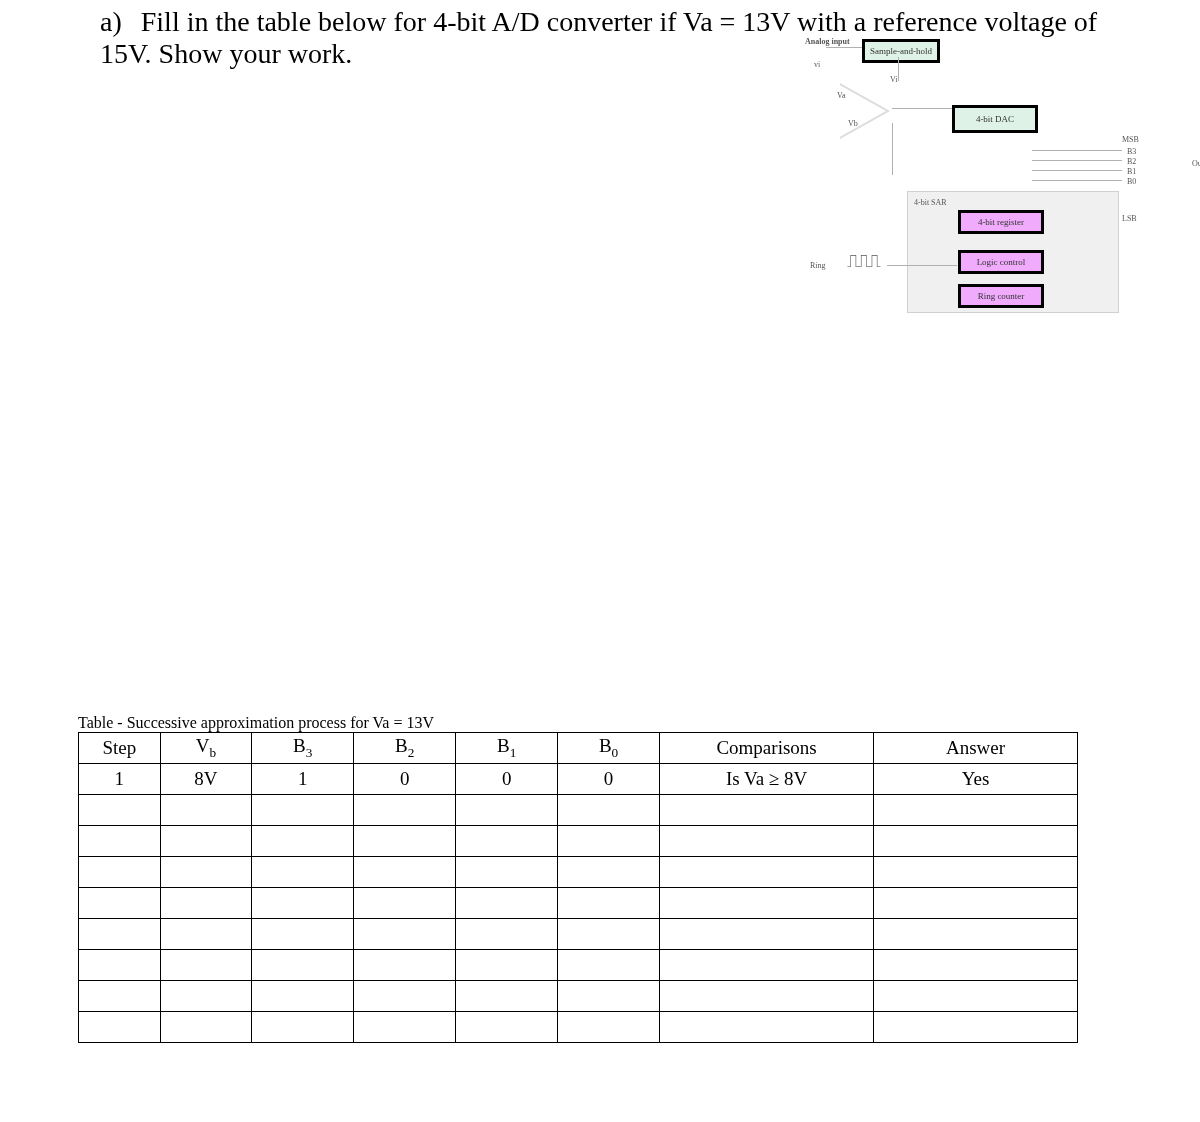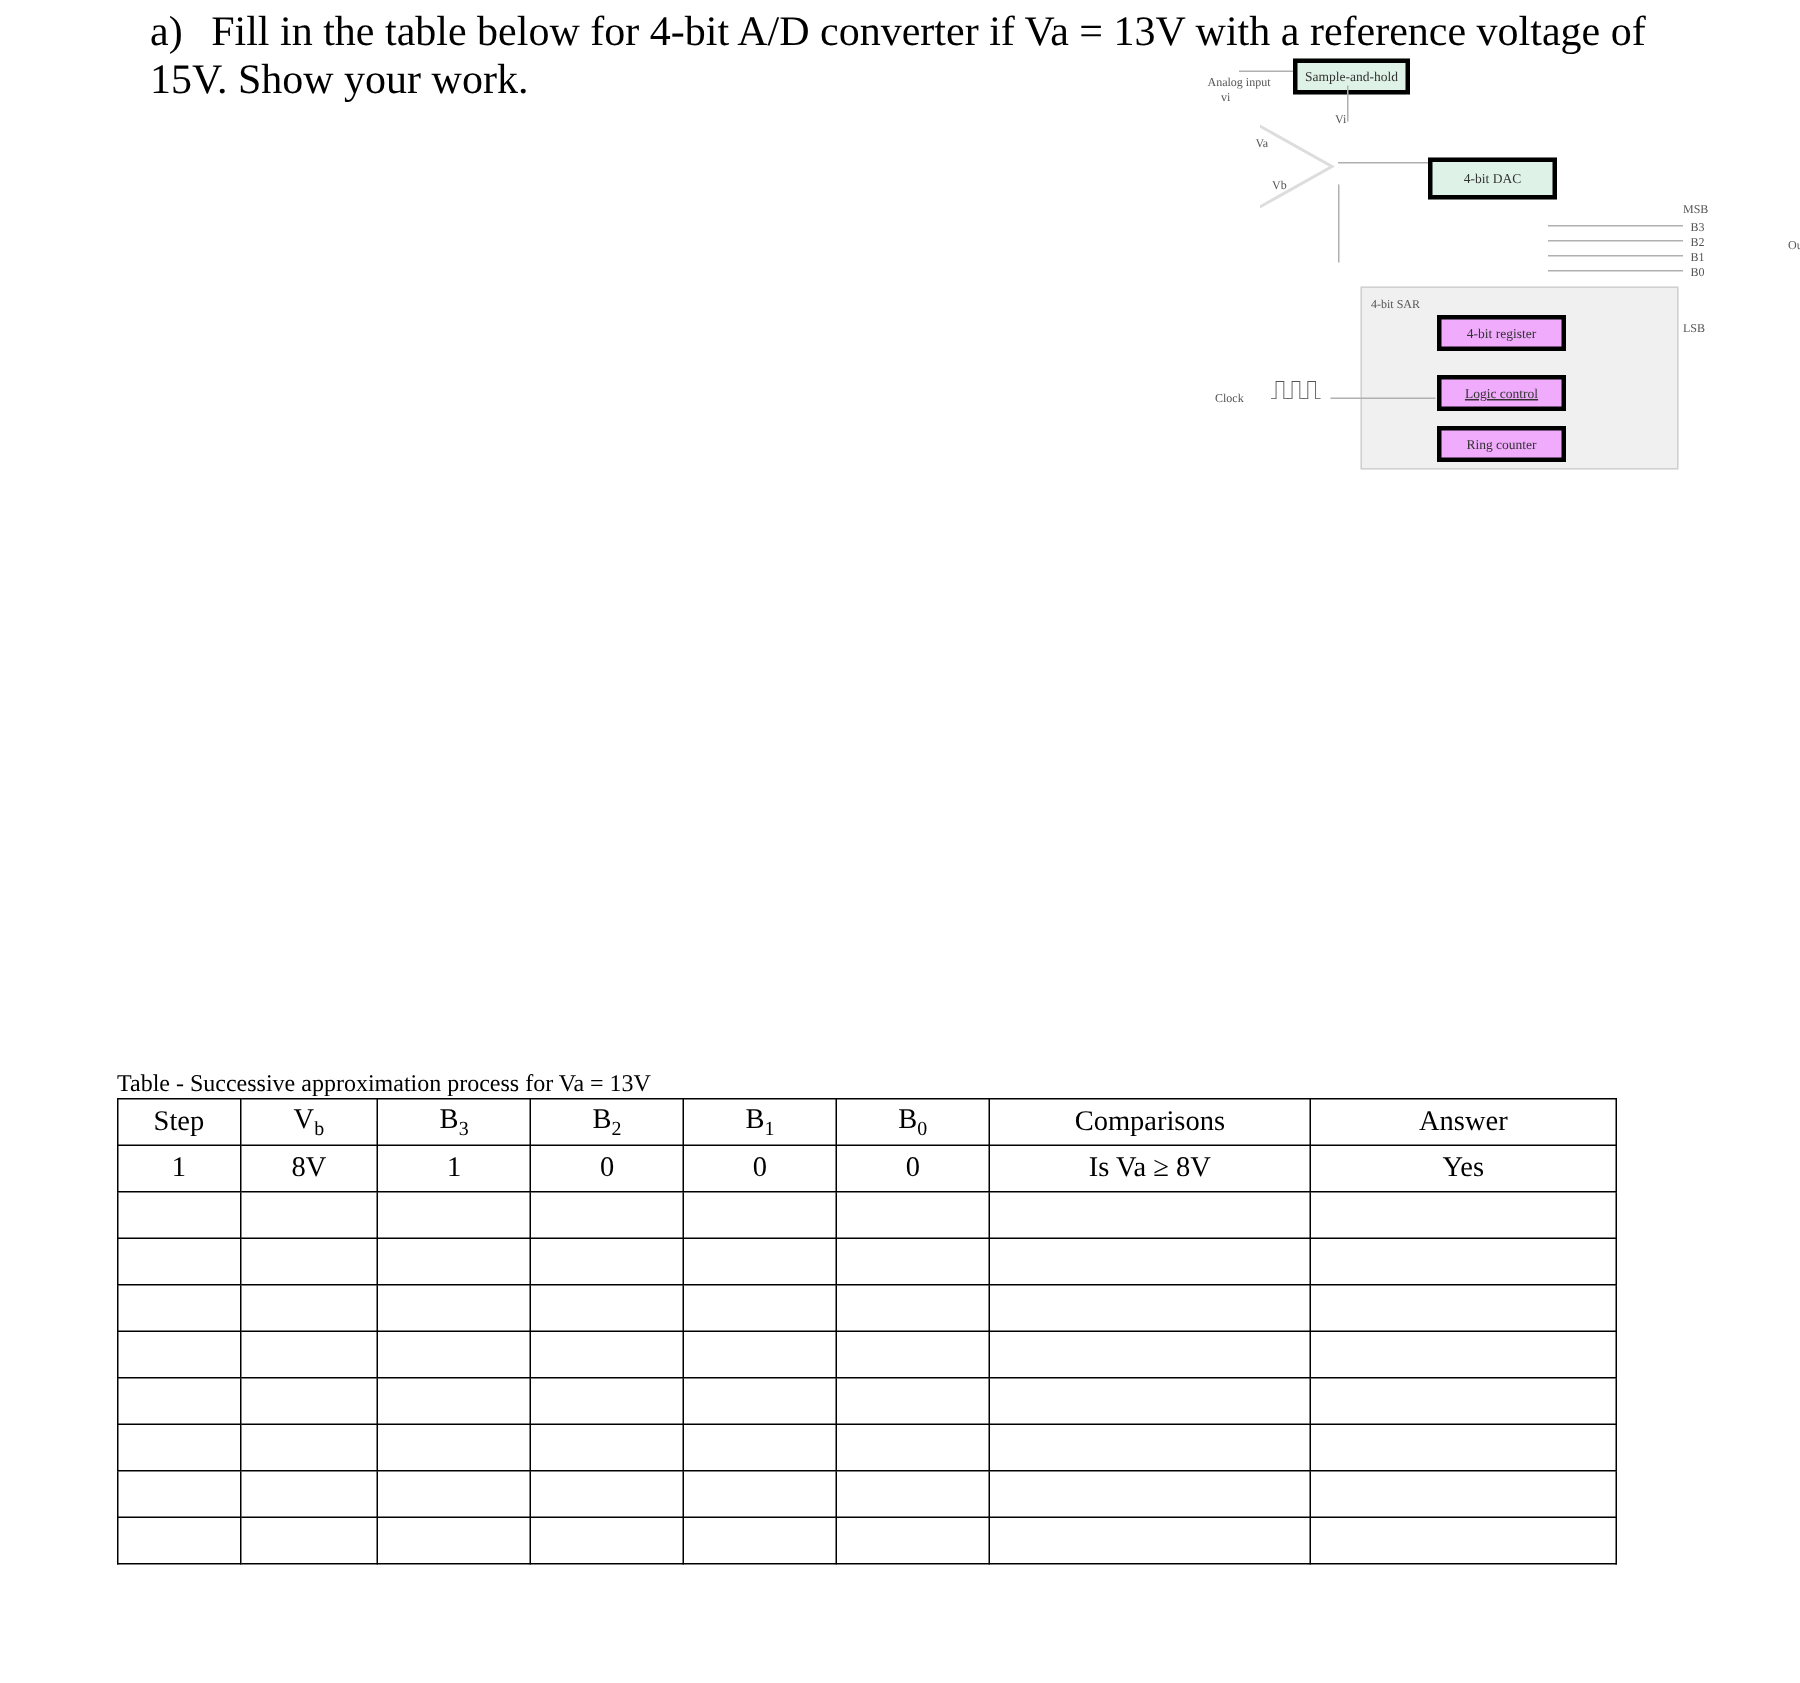--- a/index.html
+++ b/index.html
@@ -141,21 +141,21 @@
 
 <div class="page">
 
   <div class="question">
     <span class="marker">a)</span>
     <span>Fill in the table below for 4-bit A/D converter if Va = 13V with a reference voltage of 15V. Show your work.</span>
   </div>
 
   <div class="diagram-wrap">
 
-    <div class="dbl" style="left:13px; top:16px; line-height:1;">Analog
+    <div class="dbl" style="left:13px; top:3px; line-height:1;font-weight:bold;">Analog
 input</div>
     <div class="dbl" style="left:22px; top:25px;">vi</div>
 
     <div class="dbox" style="left:70px; top:4px; width:72px; height:18px;">
       <span>Sample-and-hold</span>
     </div>
 
     <div class="comparator"></div>
     <div class="dbl" style="left:98px; top:40px;">Vi</div>
     <div class="dbl" style="left:45px; top:56px;">Va</div>
@@ -164,37 +164,37 @@
     <div class="dbox" style="left:160px; top:70px; width:80px; height:22px;text-align:center;">
       <span>4-bit DAC</span>
     </div>
 
     <div class="sarbox">
       <div class="dbl" style="left:6px; top:6px;">4-bit SAR</div>
 
       <div class="dbox inner" style="left:50px; top:18px; width:80px; height:18px;">
         <span>4-bit register</span>
       </div>
-      <div class="dbox inner" style="left:50px; top:58px; width:80px; height:18px;text-decoration:underline;">
+      <div class="dbox inner" style="left:50px; top:58px; width:80px; height:18px;">
         <span>Logic control</span>
       </div>
       <div class="dbox inner" style="left:50px; top:92px; width:80px; height:18px;">
         <span>Ring counter</span>
       </div>
     </div>
 
     <div class="dbl" style="left:330px; top:100px;">MSB</div>
     <div class="dbl" style="left:335px; top:112px;">B3</div>
     <div class="dbl" style="left:335px; top:122px;">B2</div>
     <div class="dbl" style="left:335px; top:132px;">B1</div>
     <div class="dbl" style="left:335px; top:142px;">B0</div>
     <div class="dbl" style="left:330px; top:154px;margin-top:25px;">LSB</div>
     <div class="dbl" style="left:352px; top:124px;margin-left:48px;">Output</div>
 
-    <div class="dbl" style="left:18px; top:226px;">Clock</div>
+    <div class="dbl" style="left:18px; top:226px;">Ring</div>
     <div class="clock">⎍⎍⎍</div>
 
     <div class="d-line" style="left:34px; top:12px; width:36px; height:1px;"></div>
     <div class="d-line" style="left:106px; top:22px; width:1px; height:24px;"></div>
     <div class="d-line" style="left:100px; top:73px; width:60px; height:1px;"></div>
     <div class="d-line" style="left:100px; top:88px; width:1px; height:52px;"></div>
     <div class="d-line" style="left:240px; top:115px; width:90px; height:1px;"></div>
     <div class="d-line" style="left:240px; top:125px; width:90px; height:1px;"></div>
     <div class="d-line" style="left:240px; top:135px; width:90px; height:1px;"></div>
     <div class="d-line" style="left:240px; top:145px; width:90px; height:1px;"></div>

